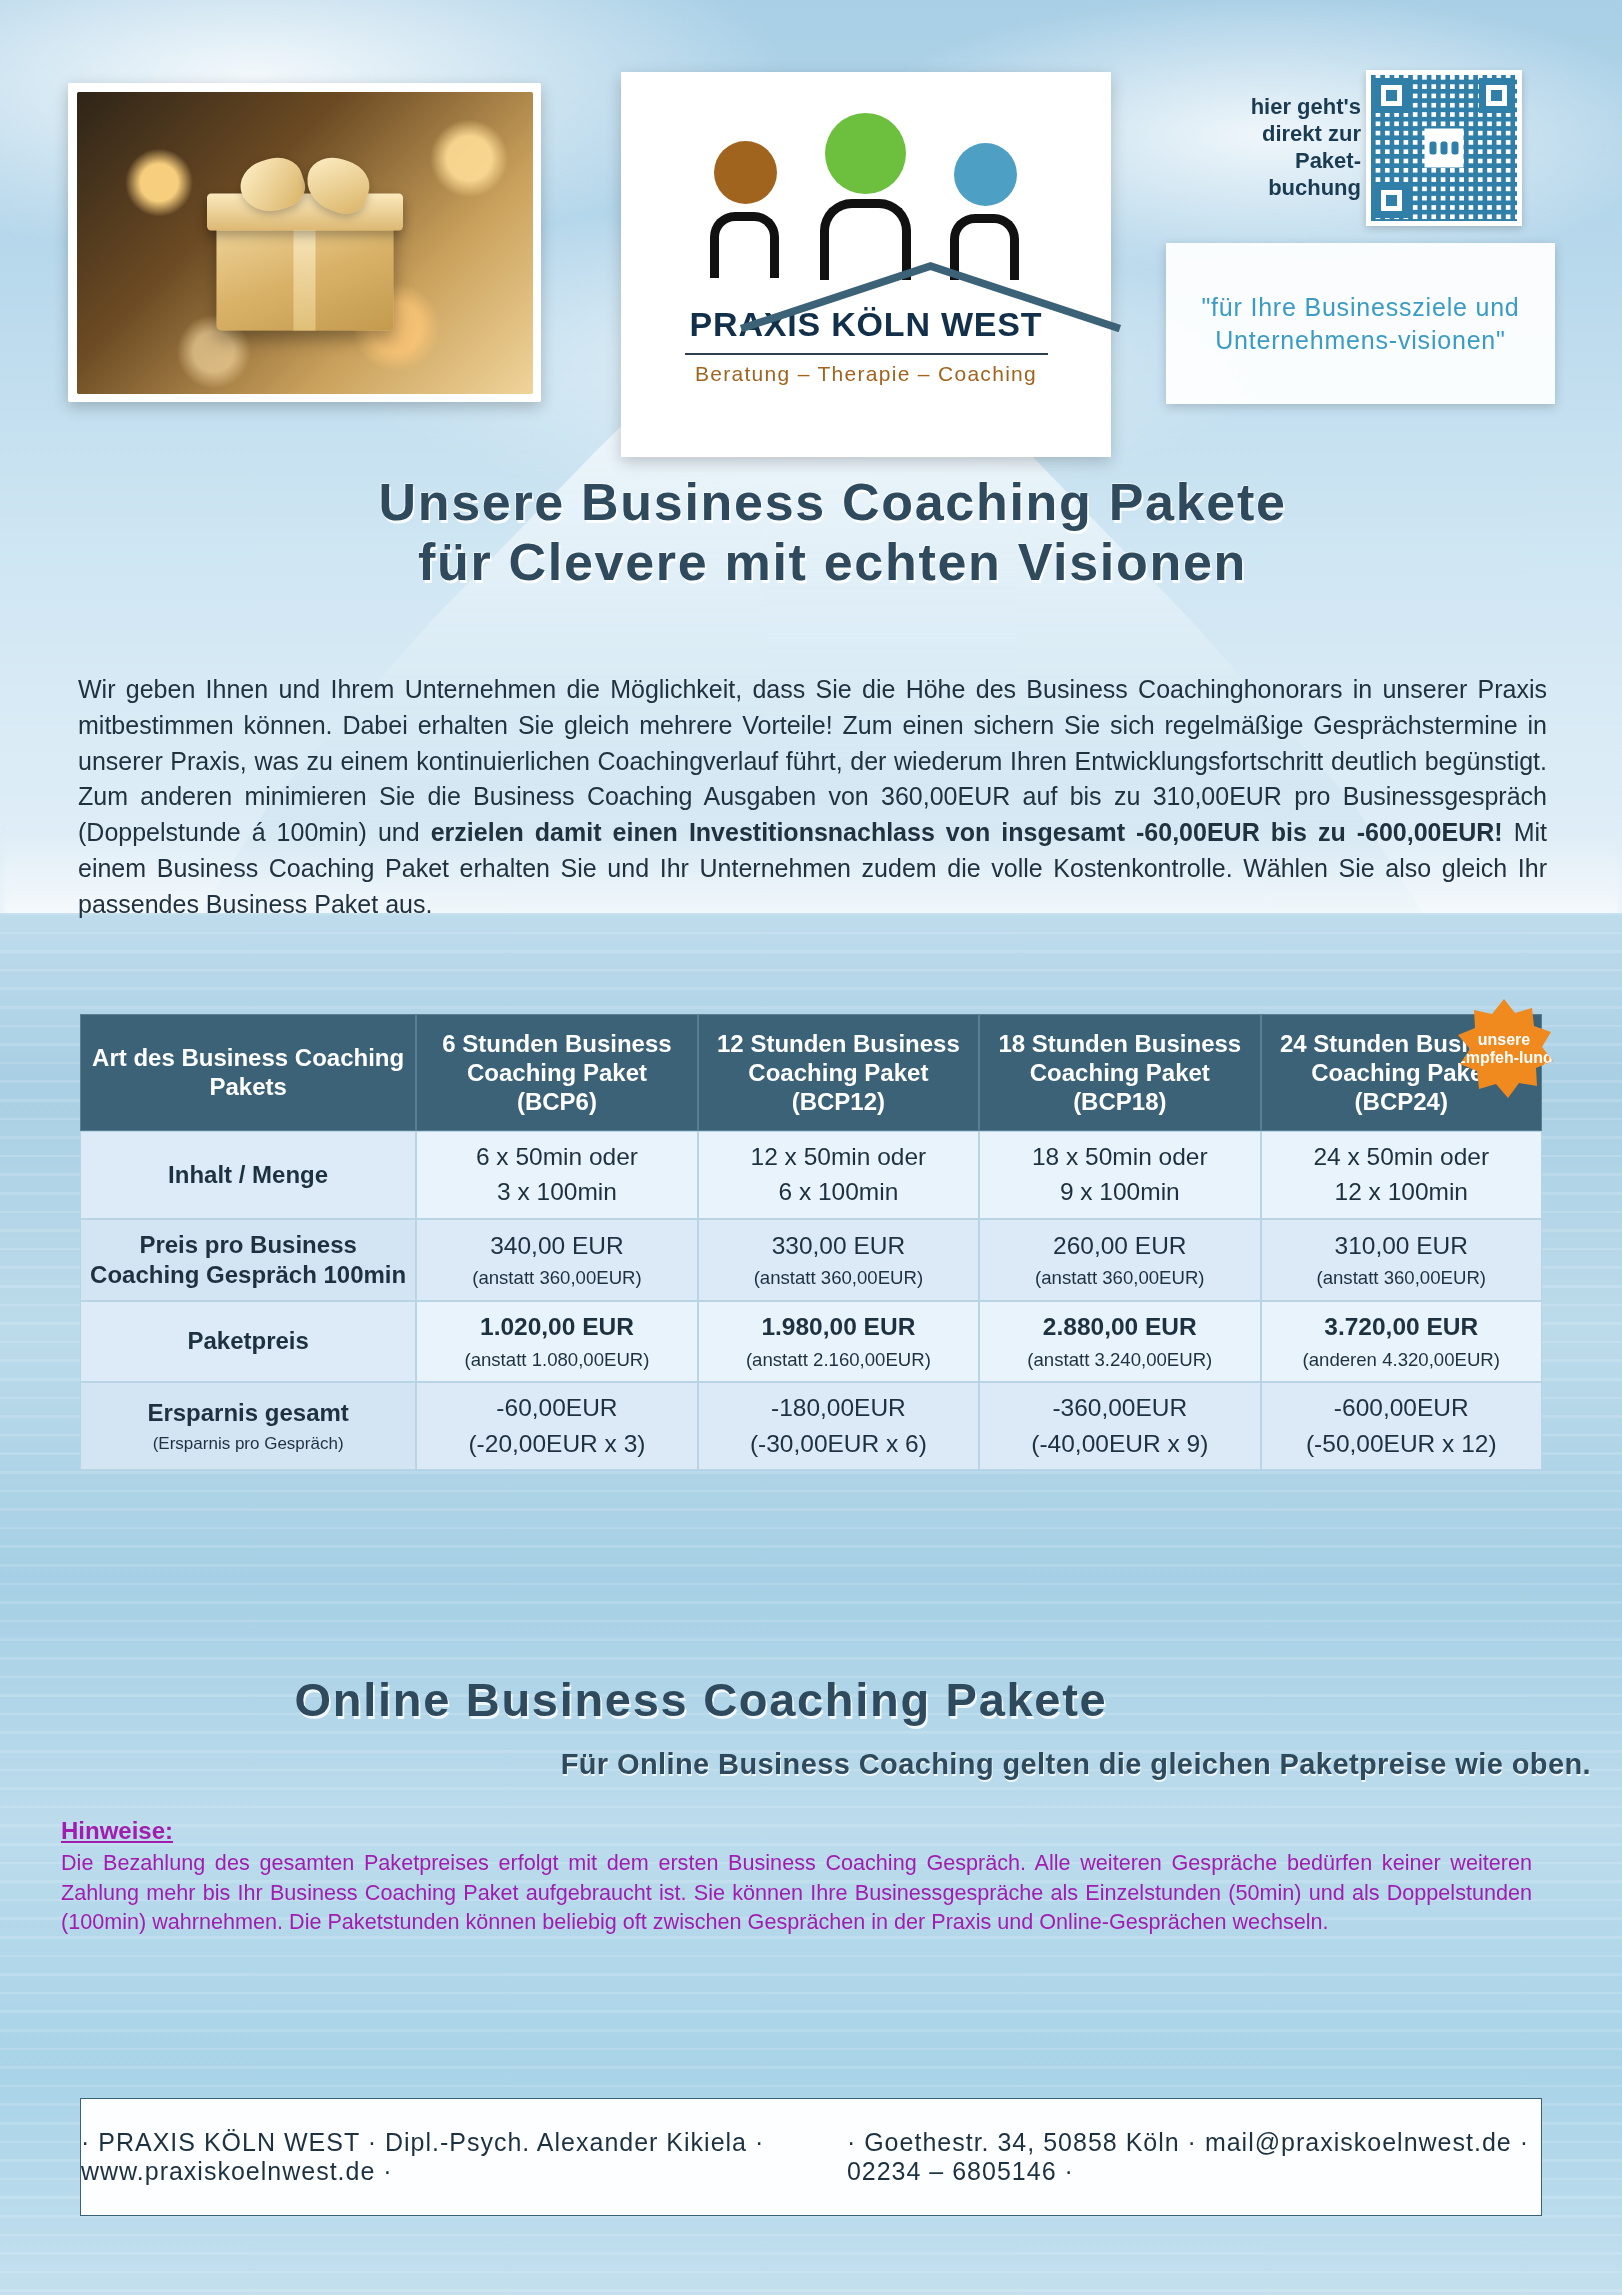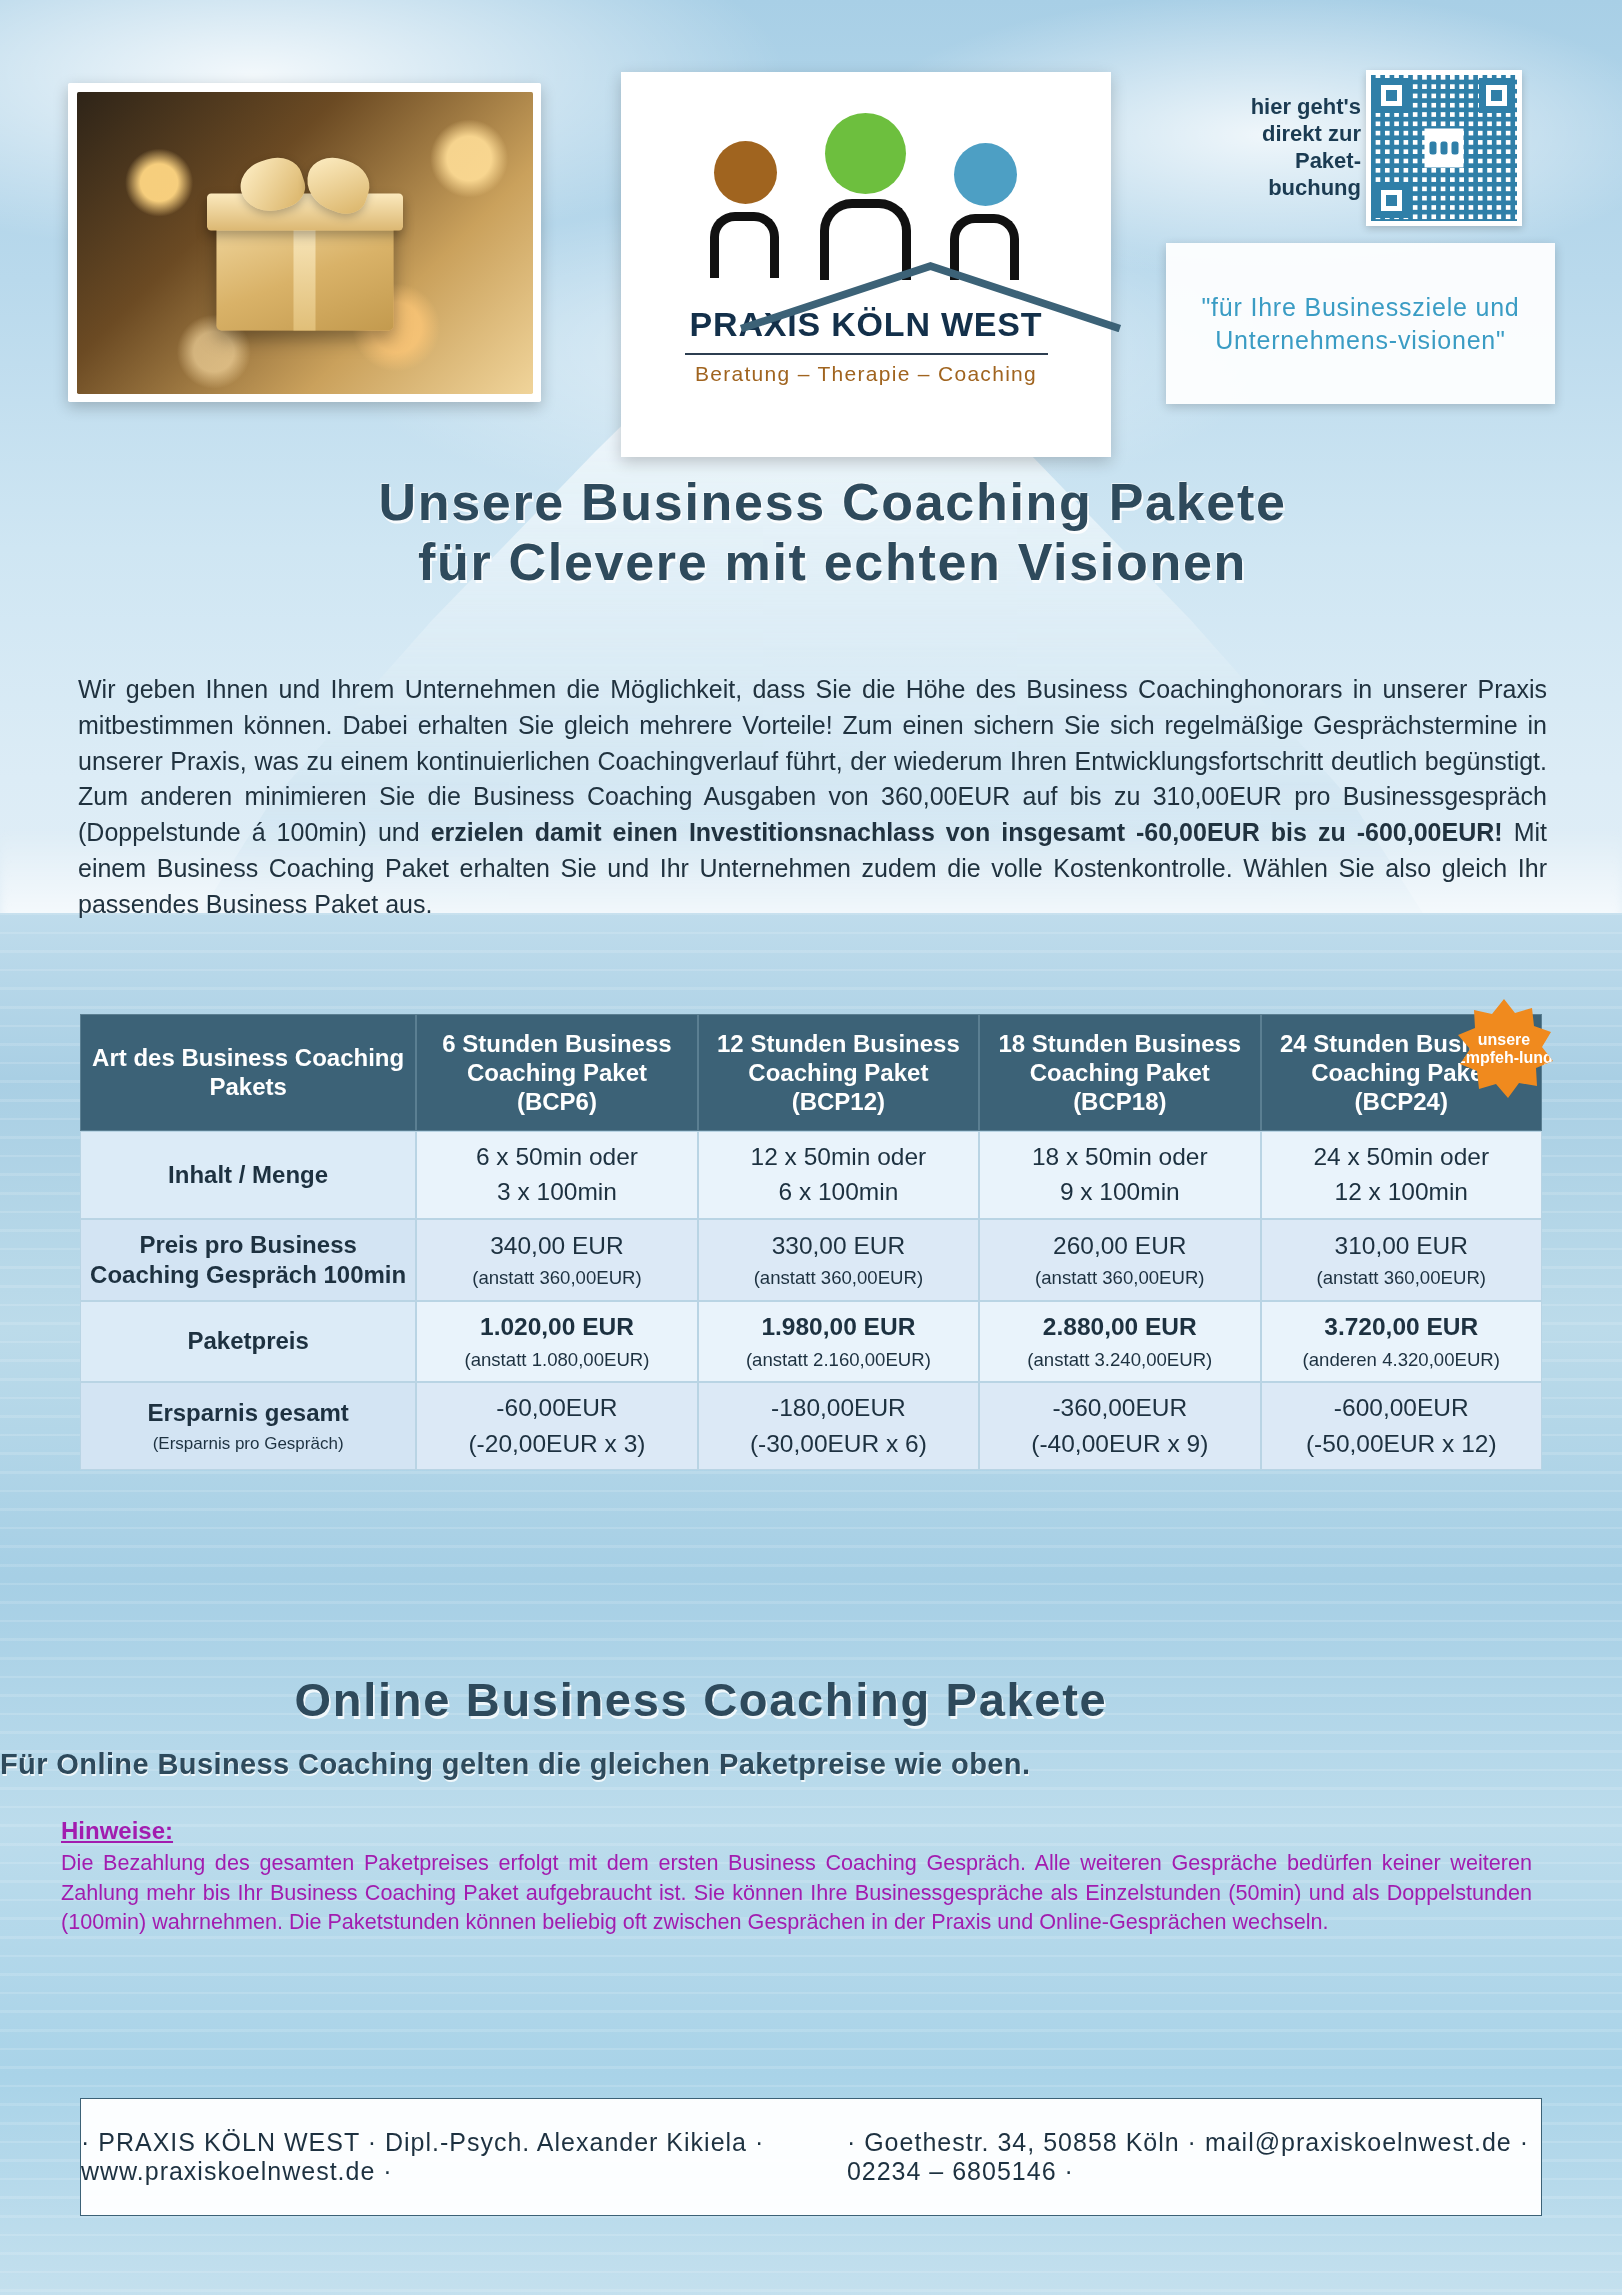--- a/index.html
+++ b/index.html
@@ -187,21 +187,21 @@
     clip-path:polygon(50% 0%,61% 14%,78% 9%,80% 27%,97% 33%,88% 48%,99% 62%,82% 69%,83% 87%,65% 84%,54% 99%,42% 85%,25% 90%,23% 72%,6% 65%,16% 50%,4% 36%,21% 29%,20% 11%,38% 15%);
   }
 
   
   .online-title {
     position:absolute; left:0; top:1672px; width:1402px; text-align:center;
     font-size:47px; font-weight:700; color:#2e4a5c; letter-spacing:1.7px;
     text-shadow:1.7px 2.5px 0 rgba(255,255,255,.8);
   }
   .online-sub {
-    position:absolute; left:0; top:1748px; width:1591px; text-align:left;
+    position:absolute; left:0; top:1748px; width:1591px; text-align:right;
     font-size:29px; font-weight:700; color:#2e4a5c; letter-spacing:0.4px;
     text-shadow:0.8px 1.7px 0 rgba(255,255,255,.8);
   }
 
   
   .notes { position:absolute; left:61px; top:1817px; width:1471px; color:#a21caf; }
   .notes h4 { margin:0 0 3.4px; font-size:24px; font-weight:700; text-decoration:underline; }
   .notes p { margin:0 0 5px; font-size:21.6px; line-height:1.35; text-align:justify; }
 
   

